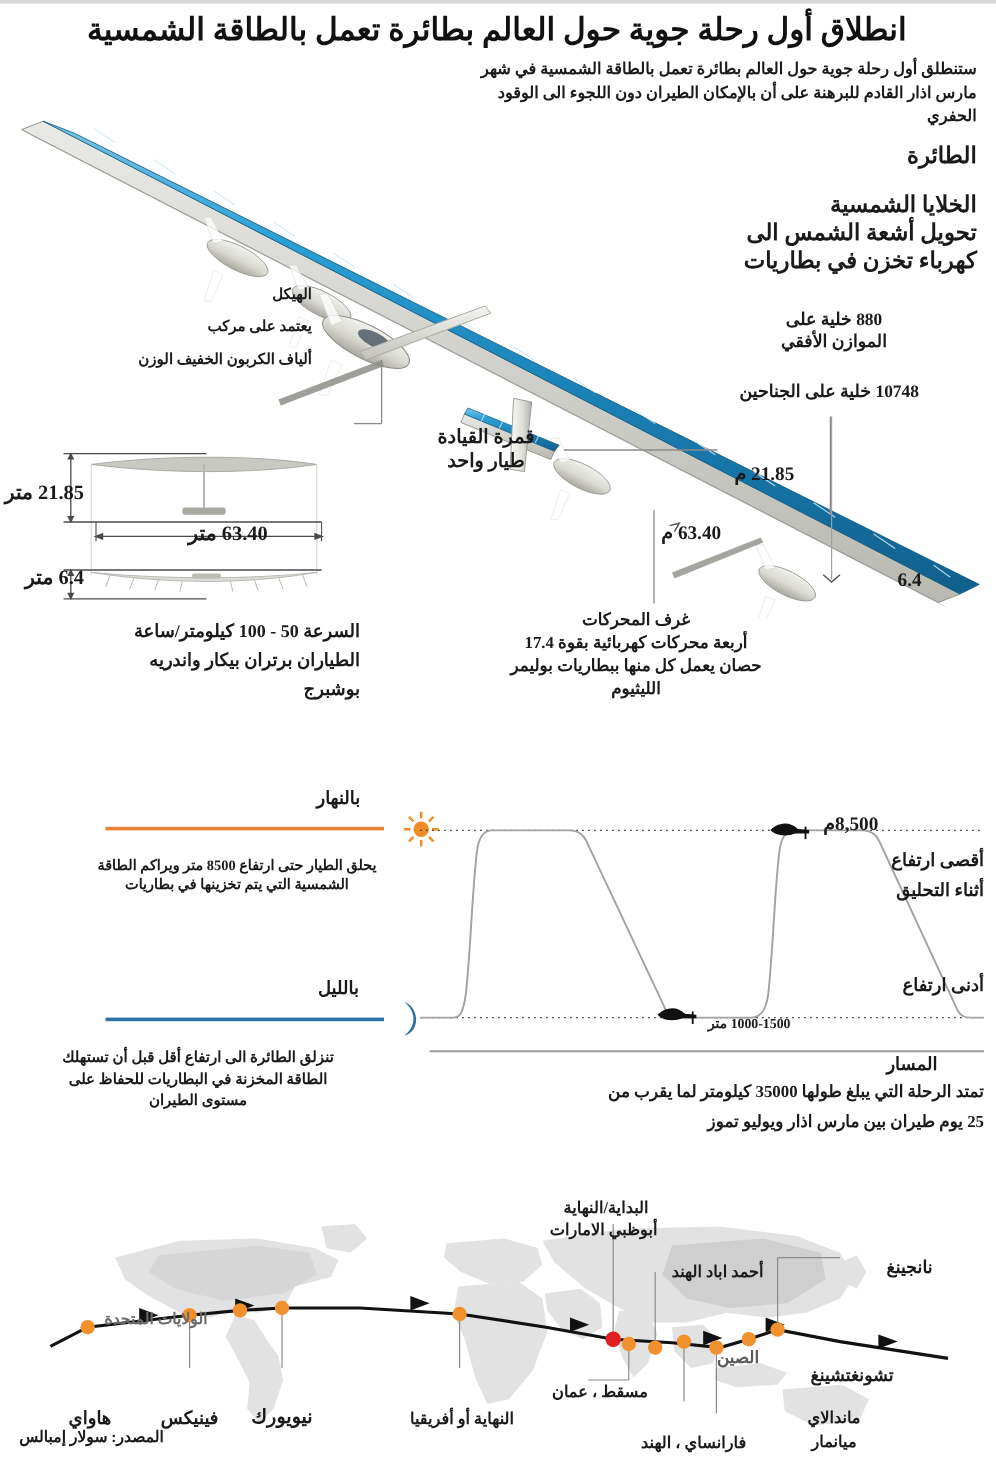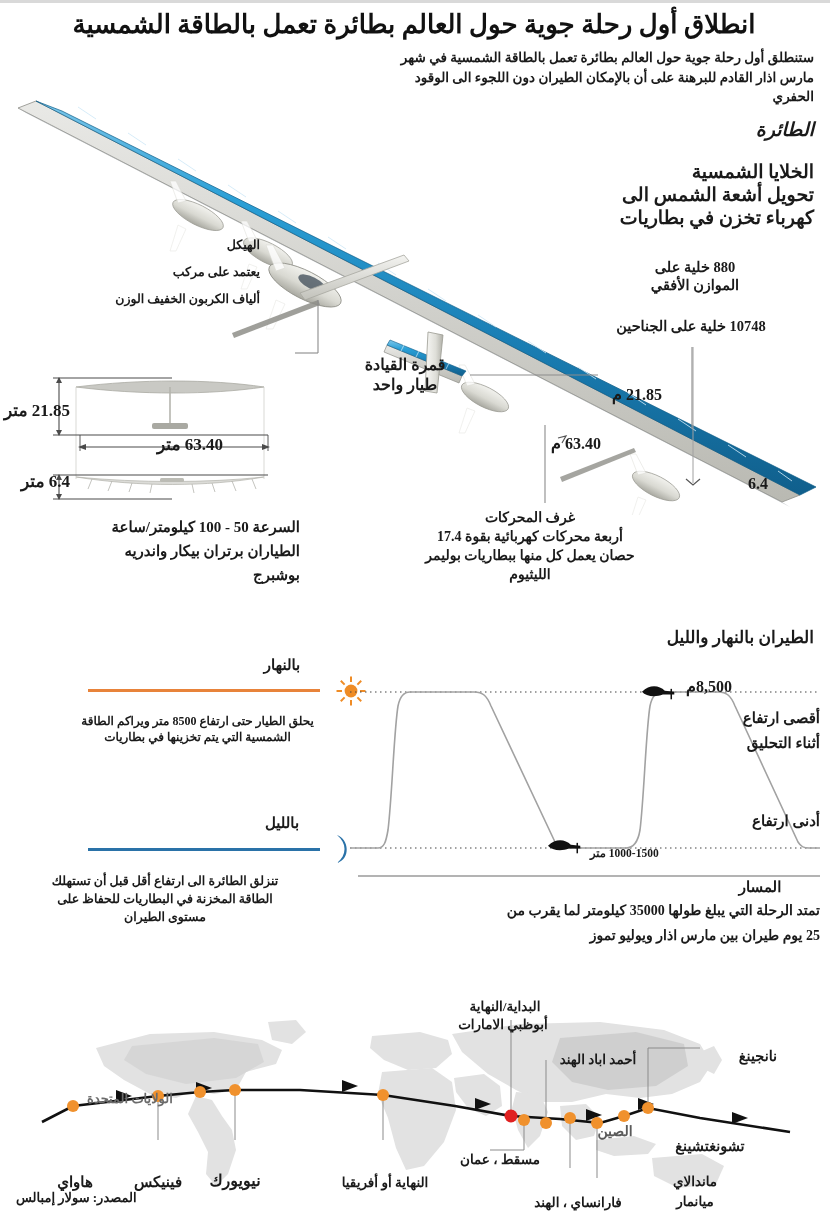--- a/index.html
+++ b/index.html
@@ -37,21 +37,21 @@
     text-align:right;
     font-weight:bold;font-size:13.5px;line-height:19.5px;
     color:#1a1a1a;
   }
 
   
   .lbl{position:absolute;}
 
   #label-plane{
     right:16px;top:118px;width:260px;text-align:right;
-    font-size:19px;font-weight:bold;font-style:italic;
+    font-size:19px;font-weight:bold;
   }
   #label-cells{
     right:16px;top:160px;width:300px;text-align:right;
     font-size:19px;font-weight:bold;line-height:23px;
   }
   #cells-880{
     right:20px;top:258px;width:230px;text-align:center;
     font-size:14.5px;font-weight:bold;line-height:18px;
   }
   #cells-10748{
@@ -386,21 +386,20 @@
   <div id="dim-left-2185">21.85 متر</div>
   <div id="dim-mid-6340">63.40 متر</div>
   <div id="dim-left-64">6.4 متر</div>
 
   <div id="specs">
     <div class="row">السرعة  50 - 100 كيلومتر/ساعة</div>
     <div class="row">الطياران  برتران بيكار واندريه</div>
     <div class="row">بوشبرج</div>
   </div>
 
-  <div id="chart-title" class="lbl">الطيران بالنهار والليل</div>
 
   <div id="legend-day-label" class="lbl">بالنهار</div>
   <div id="legend-day-line" class="abs"></div>
   <div id="day-note" class="lbl">يحلق الطيار حتى ارتفاع 8500 متر ويراكم الطاقة الشمسية التي يتم تخزينها في بطاريات</div>
 
   <div id="legend-night-label" class="lbl">بالليل</div>
   <div id="legend-night-line" class="abs"></div>
   <div id="night-note" class="lbl">تنزلق الطائرة الى ارتفاع أقل قبل أن تستهلك الطاقة المخزنة في البطاريات للحفاظ على مستوى الطيران</div>
 
   <svg id="sun" class="abs" viewBox="0 0 32 32">

